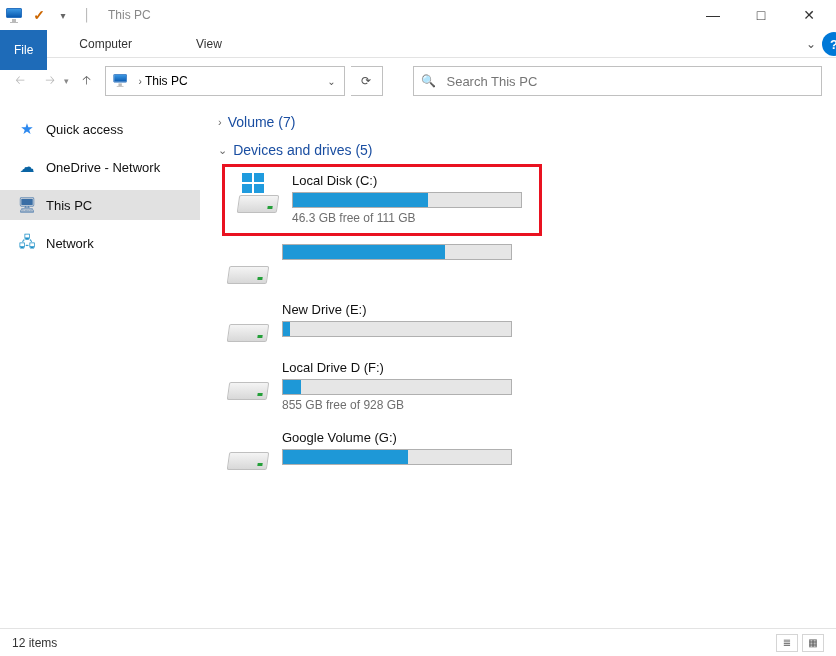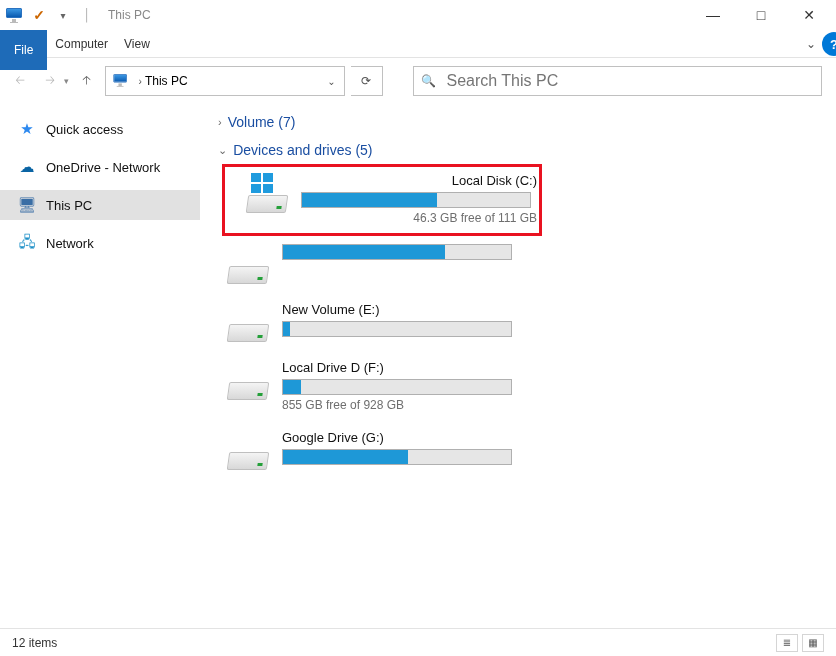--- a/index.html
+++ b/index.html
@@ -16,57 +16,57 @@
 
 .props-icon { display:inline-block; width:18px; height:18px; position:relative; }
 .props-icon .mon { position:absolute; top:2px; left:0; width:16px; height:10px; background:linear-gradient(#3b97e3,#0a5ab0); border:1px solid #2a72c0; border-radius:1px; }
 .props-icon .stand { position:absolute; top:13px; left:6px; width:4px; height:3px; background:#bbb; }
 .props-icon .base { position:absolute; top:16px; left:4px; width:8px; height:1px; background:#bbb; }
 .check-icon { color:#cc6600; font-size:14px; font-weight:bold; }
 
 
 .ribbon { height: 28px; display: flex; align-items: stretch; border-bottom: 1px solid #e3e3e3; }
 .file-tab { background:#1e6bb8; color:#fff; padding: 20px 14px; font-size:12px; display:flex; align-items:center; }
-.r-tab { padding: 6px 8px; font-size:12px; color:#333; display:flex; align-items:center; }
+.r-tab { padding: 6px 32px; font-size:12px; color:#333; display:flex; align-items:center; }
 .r-chevron { margin-left:auto; padding:6px 6px; color:#555; display:flex; align-items:center; }
 .help-btn { width:24px; height:24px; border-radius:50%; background:#0078d7; color:#fff; display:flex; align-items:center; justify-content:center; margin-right:-10px; margin-top:2px; font-weight:bold; }
 
 
 .navrow { height: 46px; display:flex; align-items:center; padding: 6px 8px; gap:6px; }
 .nav-arrow { width:24px; height:24px; display:flex; align-items:center; justify-content:center; color:#b7b7b7; }
 .nav-arrow.up { color:#555; }
 .nav-dd { color:#888; font-size:9px; margin-left:-4px; }
 .addr { border:1px solid #c0c0c0; height:30px; display:flex; align-items:center; flex: 0 0 240px; }
 .addr .mini-icon { padding:0 6px; }
 .addr-sep { color:#555; padding:0 3px; font-size:10px; }
 .addr-text { color:#000; font-size:12px; }
 .addr-dd { margin-left:auto; padding:0 8px; color:#555; font-size:10px; }
 .refresh { border:1px solid #c0c0c0; border-left:none; width:32px; height:30px; display:flex; align-items:center; justify-content:center; color:#555; }
 .search { margin-left: 24px; border:1px solid #c0c0c0; height:30px; flex:1; display:flex; align-items:center; padding:0 8px; margin-right:6px; }
 .search .mag { color:#888; margin-right:10px; }
-.search input { border:none; outline:none; font-size:16px; color:#555; flex:1; }
+.search input { border:none; outline:none; font-size:13px; color:#555; flex:1; }
 
 
 .content { display:flex; height: 510px; }
 .sidebar { width: 200px; padding: 10px 0; }
 .side-item { display:flex; align-items:center; gap:10px; padding:6px 10px 6px 18px; font-size:13px; color:#111; }
 .side-item.selected { background:#e1e1e1; }
 .side-icon { width:18px; height:18px; display:flex; align-items:center; justify-content:center; }
 .star-icon { color:#2d89ef; font-size:15px; }
 .cloud-icon { color:#0a64a4; font-size:15px; }
 .pc-icon { color:#3a6ea5; font-size:15px; }
 .net-icon { color:#1e90c8; font-size:15px; }
 
 .main { flex:1; padding: 4px 0 0 18px; position:relative; }
 .group-hdr { color:#1a4ea1; font-size:14px; padding:6px 0; display:flex; align-items:center; gap:6px; cursor:default; }
 .group-hdr .arrow { font-size:11px; color:#6a6a6a; }
 
 .drives { padding-left: 4px; }
 .drive { display:flex; align-items:flex-start; gap:10px; padding:8px 4px 10px 4px; width: 320px; }
-.drive.highlighted { border:3px solid #e91220; padding:6px 2px 8px 20px;text-align:right; }
+.drive.highlighted { border:3px solid #e91220; padding:6px 2px 8px 11px; }
 .drive-ic { width:46px; height:40px; position:relative; }
 .drive-body { flex:1; }
 .drive-name { font-size:13px; color:#111; margin-bottom:4px; }
 .bar-wrap { width:230px; height:16px; border:1px solid #b0b0b0; background:#e6e6e6; position:relative; }
 .bar-fill { position:absolute; top:0; left:0; bottom:0; background:#1e98d7; }
 .drive-free { font-size:12px; color:#6e6e6e; margin-top:3px; }
 
 
 .hdd { position:absolute; left:2px; bottom:0; width:40px; height:18px; background:linear-gradient(#f4f4f4,#d8d8d8); border:1px solid #bfbfbf; border-radius:2px; transform:skewX(-8deg); }
 .hdd .led { position:absolute; right:4px; bottom:3px; width:5px; height:3px; background:#25a03a; }
@@ -199,21 +199,21 @@
     </div>
         </div>
         <div class="drive">
     <div class="drive-ic">
 
       <div class="hdd">
               <span class="led"></span>
             </div>
     </div>
     <div class="drive-body">
-      <div class="drive-name">New Volume (E:)</div>
+      <div class="drive-name">New Drive (E:)</div>
       <div class="bar-wrap">
               <div class="bar-fill" style="width:3%;"></div>
             </div>
     </div>
         </div>
         <div class="drive">
     <div class="drive-ic">
 
       <div class="hdd">
               <span class="led"></span>
@@ -228,21 +228,21 @@
     </div>
         </div>
         <div class="drive">
     <div class="drive-ic">
 
       <div class="hdd">
               <span class="led"></span>
             </div>
     </div>
     <div class="drive-body">
-      <div class="drive-name">Google Drive (G:)</div>
+      <div class="drive-name">Google Volume (G:)</div>
       <div class="bar-wrap">
               <div class="bar-fill" style="width:55%;"></div>
             </div>
     </div>
         </div>
       </div>
   </div>
 </div>
 
 <div class="status">

